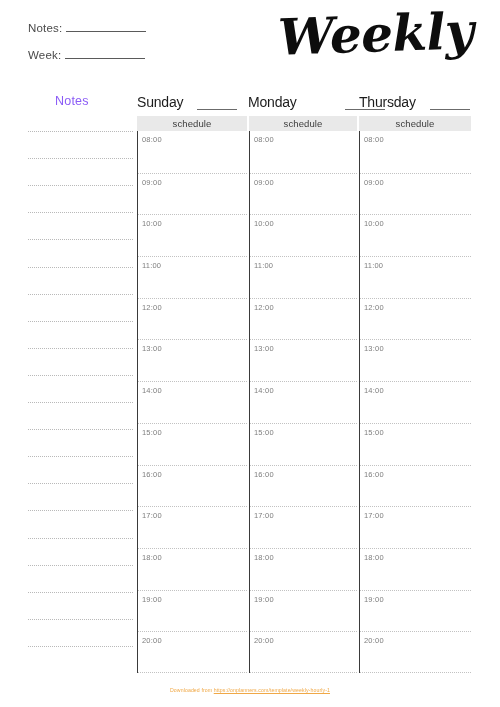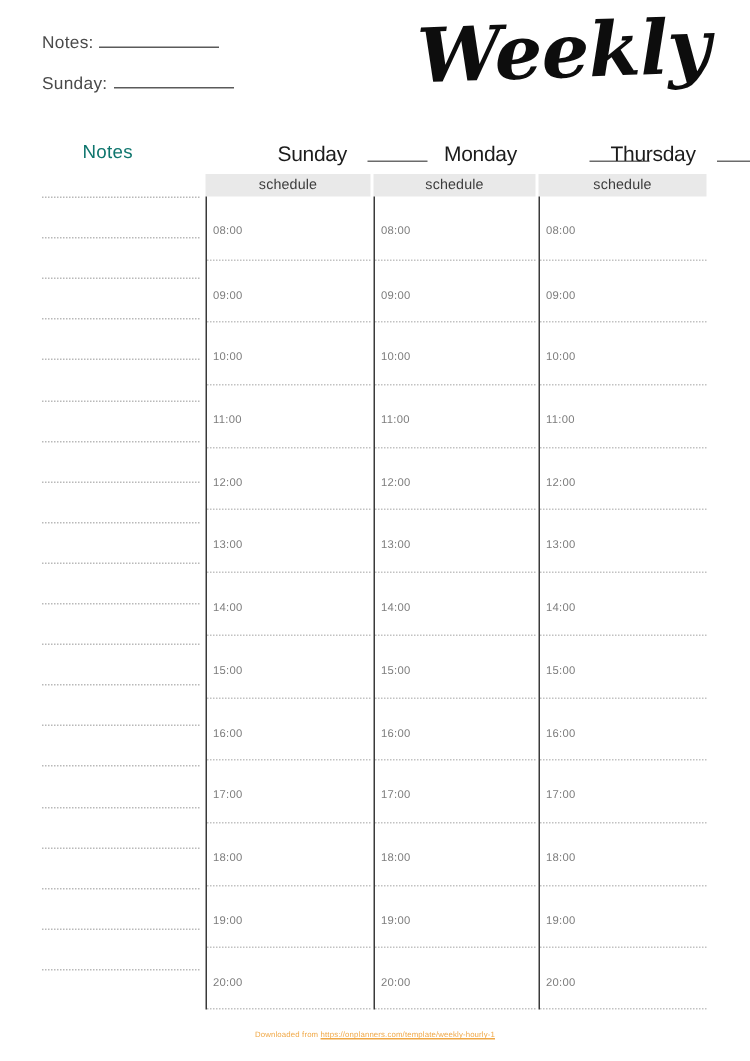--- a/index.html
+++ b/index.html
@@ -70,29 +70,28 @@
     top: 94px;
     height: 18px;
     left: 0;
     right: 0;
   }
   .notes-head {
     position: absolute;
     left: 55px;
     top: 0;
     font-size: 12.5px;
-    color: #0f766e;
+    color: #8b5cf6;
     letter-spacing: 0.2px;
   }
   .day-head {
     position: absolute;
     top: 0;
     display: flex;
-    align-items: center;
-    margin-left: 48px;
+    align-items: flex-end;
   }
   .day-name {
     font-size: 14px;
     color: #1c1c1c;
     letter-spacing: -0.2px;
     white-space: nowrap;
   }
   .day-blank {
     display: inline-block;
     border-bottom: 1px solid #6b6b6b;
@@ -145,21 +144,21 @@
     position: absolute;
     left: 0;
     right: 0;
     box-sizing: border-box;
     border-top: 1px dotted #c2c2c2;
   }
   .hour-row.first { border-top: none; }
   .hour-label {
     position: absolute;
     left: 4px;
-    top: 18px;
+    top: 4px;
     font-size: 7.5px;
     color: #7d7d7d;
     letter-spacing: 0.2px;
   }
   .col-bottom {
     position: absolute;
     left: 0;
     right: 0;
     bottom: 0;
     border-top: 1px dotted #c2c2c2;
@@ -186,21 +185,21 @@
 <body>
 
 <div class="page">
 
   <div class="meta-block">
     <div class="meta-row">
       <span class="meta-label">Notes:</span>
       <span class="meta-line"></span>
     </div>
     <div class="meta-row">
-      <span class="meta-label">Sunday:</span>
+      <span class="meta-label">Week:</span>
       <span class="meta-line"></span>
     </div>
   </div>
 
   <div class="title">Weekly</div>
 
   <div class="col-head">
     <div class="notes-head">Notes</div>
 
     <div class="day-head" style="left:137px;">

